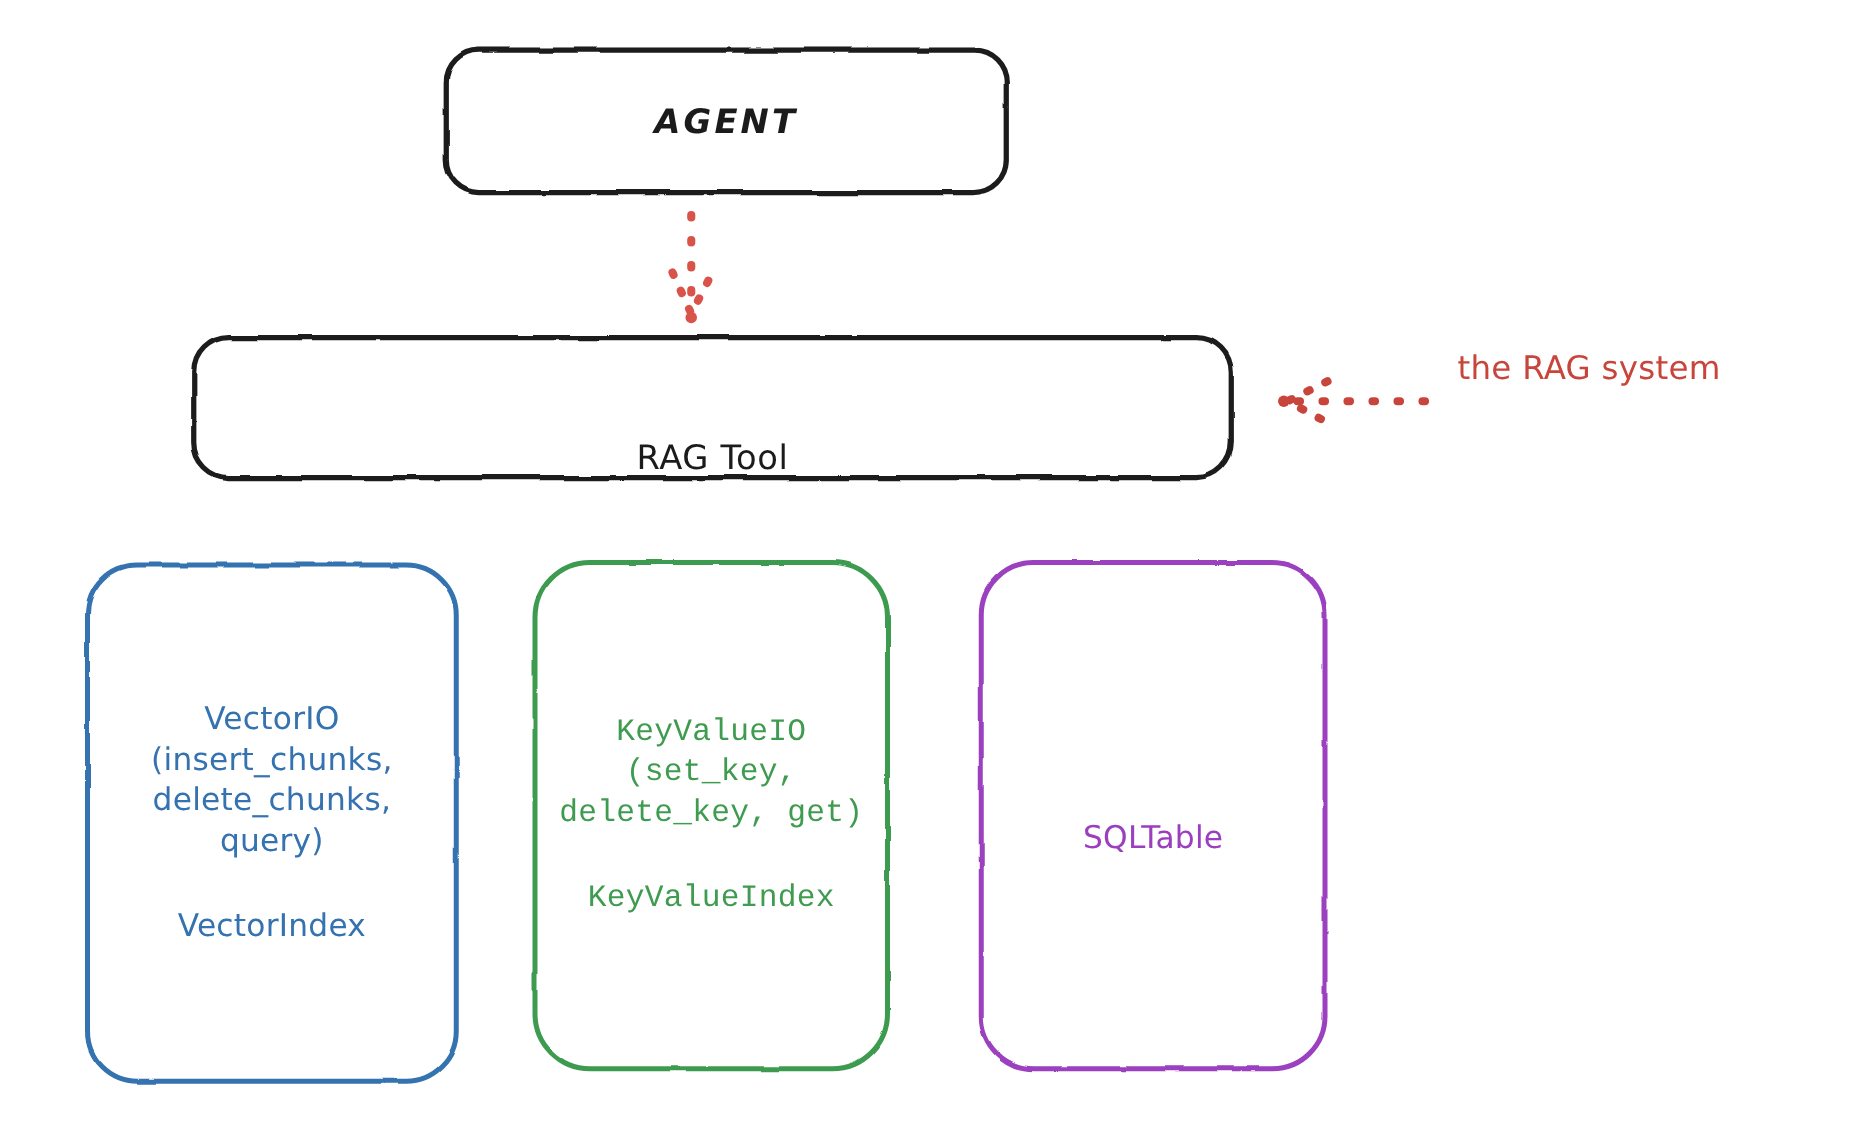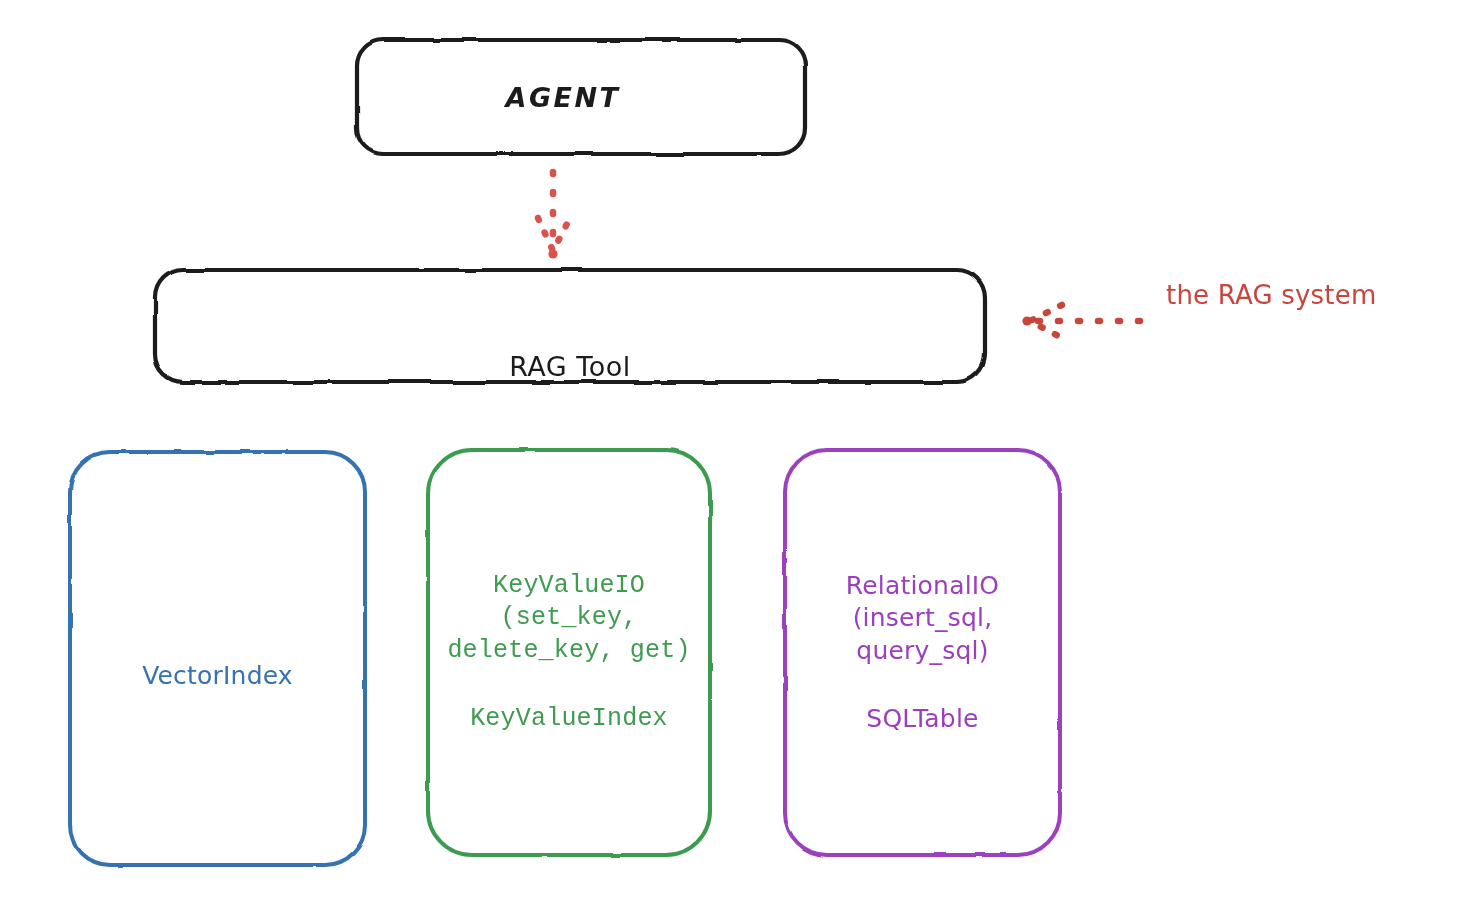--- a/index.html
+++ b/index.html
@@ -29,21 +29,21 @@
     flex-direction: column;
     align-items: center;
     justify-content: center;
     text-align: center;
     background: transparent;
     z-index: 2;
   }
 
   
   #agent-node {
-    left: 339px;
+    left: 357px;
     top: 40px;
     width: 448px;
     height: 114px;
   }
   #agent-node .node-label {
     font-family: "DejaVu Sans", sans-serif;
     font-style: italic;
     font-weight: 700;
     font-size: 27px;
     letter-spacing: 2.5px;
@@ -179,32 +179,33 @@
 
 <div class="node" id="agent-node">
   <div class="node-label">AGENT</div>
 </div>
 
 <div class="node" id="rag-tool-node">
   <div class="node-label">RAG Tool</div>
 </div>
 
 <div class="node leaf" id="vectorio-node">
+  <div class="node-title">VectorIO
+(insert_chunks,
+delete_chunks,
+query)</div>
   <div class="node-sub">VectorIndex</div>
 </div>
 
 <div class="node leaf" id="keyvalueio-node">
   <div class="node-title">KeyValueIO
 (set_key,
 delete_key, get)</div>
   <div class="node-sub">KeyValueIndex</div>
 </div>
 
 <div class="node leaf" id="relationalio-node">
-  <div class="node-title">RelationalIO
-(insert_sql,
-query_sql)</div>
   <div class="node-sub">SQLTable</div>
 </div>
 
 <div id="ingest-annotation">
   <div class="ann-line second">the RAG system</div>
 </div>
 
 </body></html>

